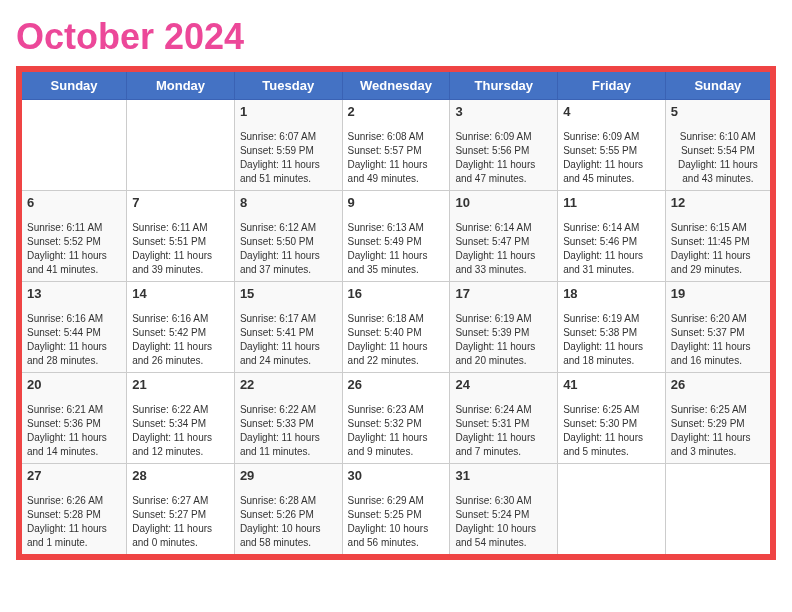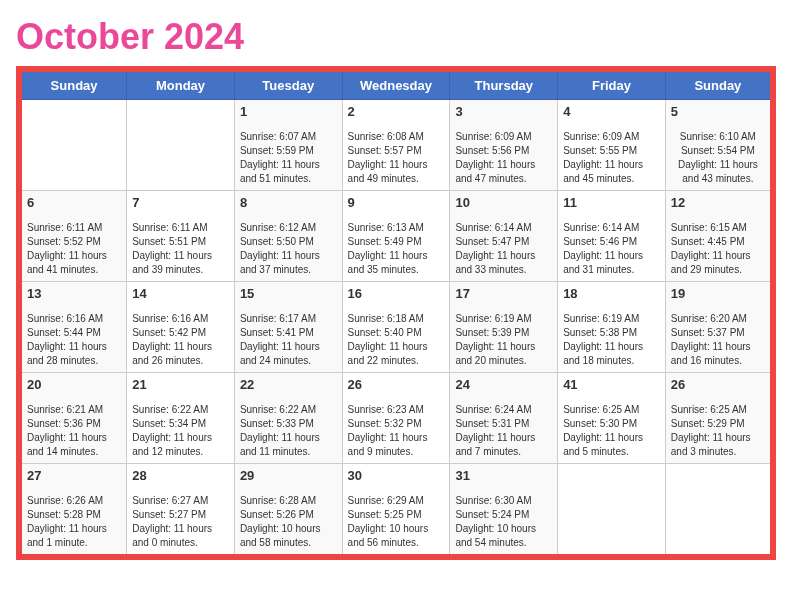--- a/index.html
+++ b/index.html
@@ -185,21 +185,21 @@
         </td>
         <td>
           <span class="day-number">11</span>
           <div class="day-info" style="white-space: pre-line;">Sunrise: 6:14 AM
 Sunset: 5:46 PM
 Daylight: 11 hours and 31 minutes.</div>
         </td>
         <td>
           <span class="day-number">12</span>
           <div class="day-info" style="white-space: pre-line;">Sunrise: 6:15 AM
-Sunset: 4:45 PM
+Sunset: 11:45 PM
 Daylight: 11 hours and 29 minutes.</div>
         </td>
       </tr>
       <tr>
         <td>
           <span class="day-number">13</span>
           <div class="day-info" style="white-space: pre-line;">Sunrise: 6:16 AM
 Sunset: 5:44 PM
 Daylight: 11 hours and 28 minutes.</div>
         </td>

